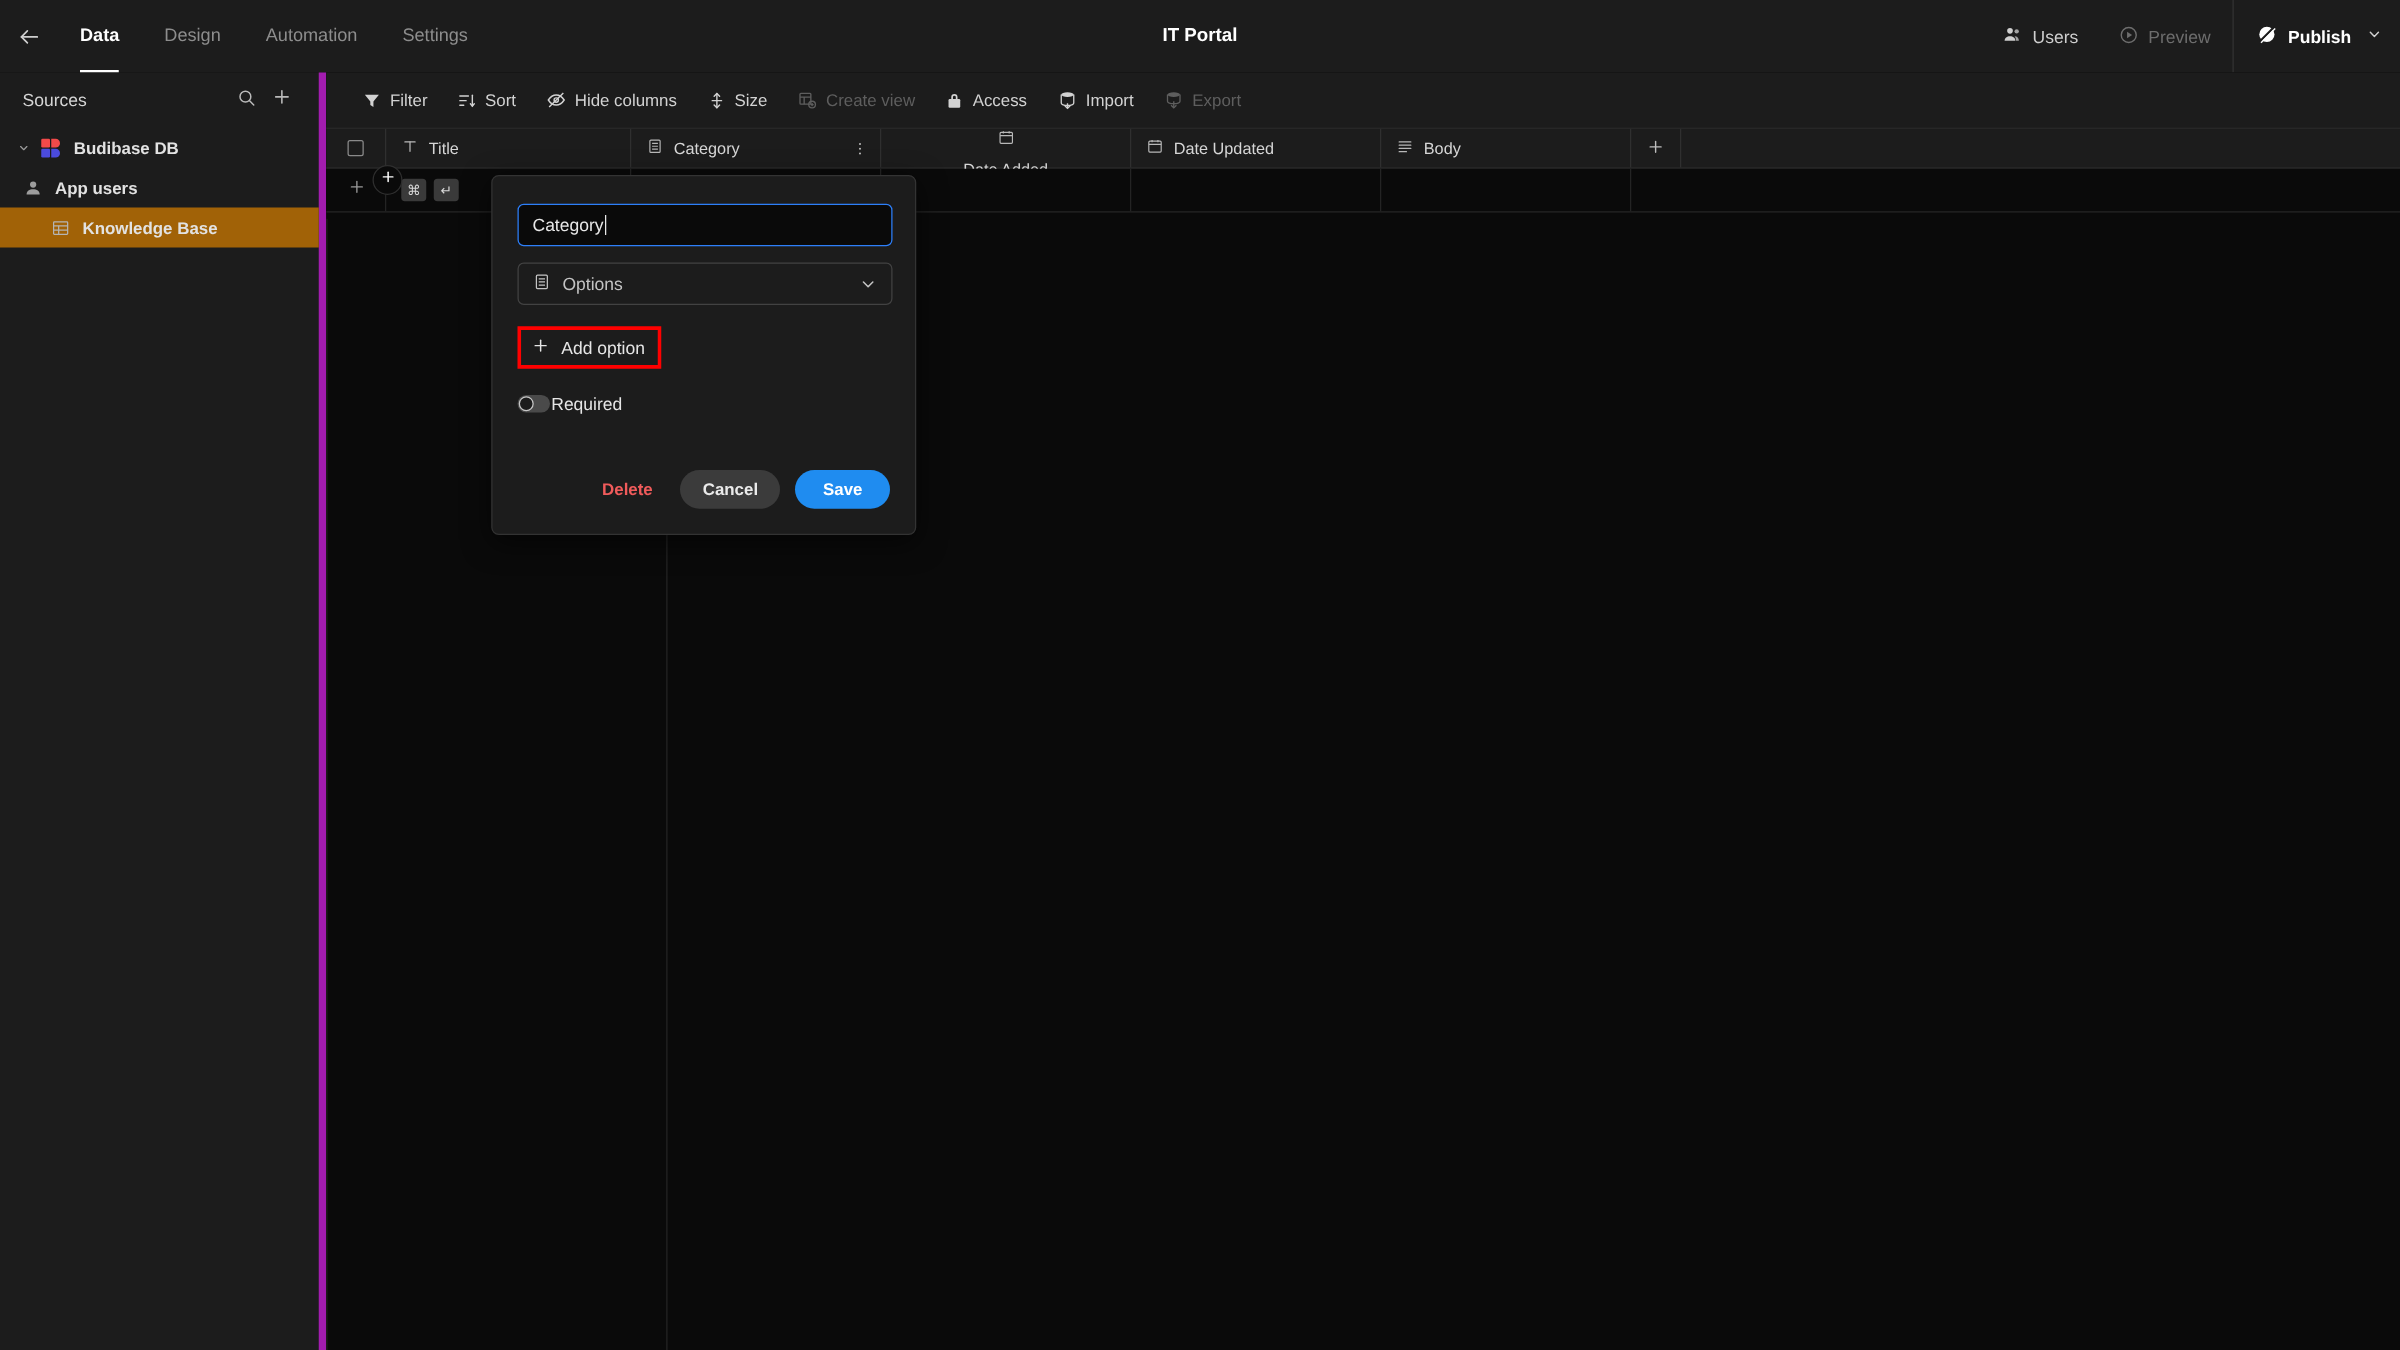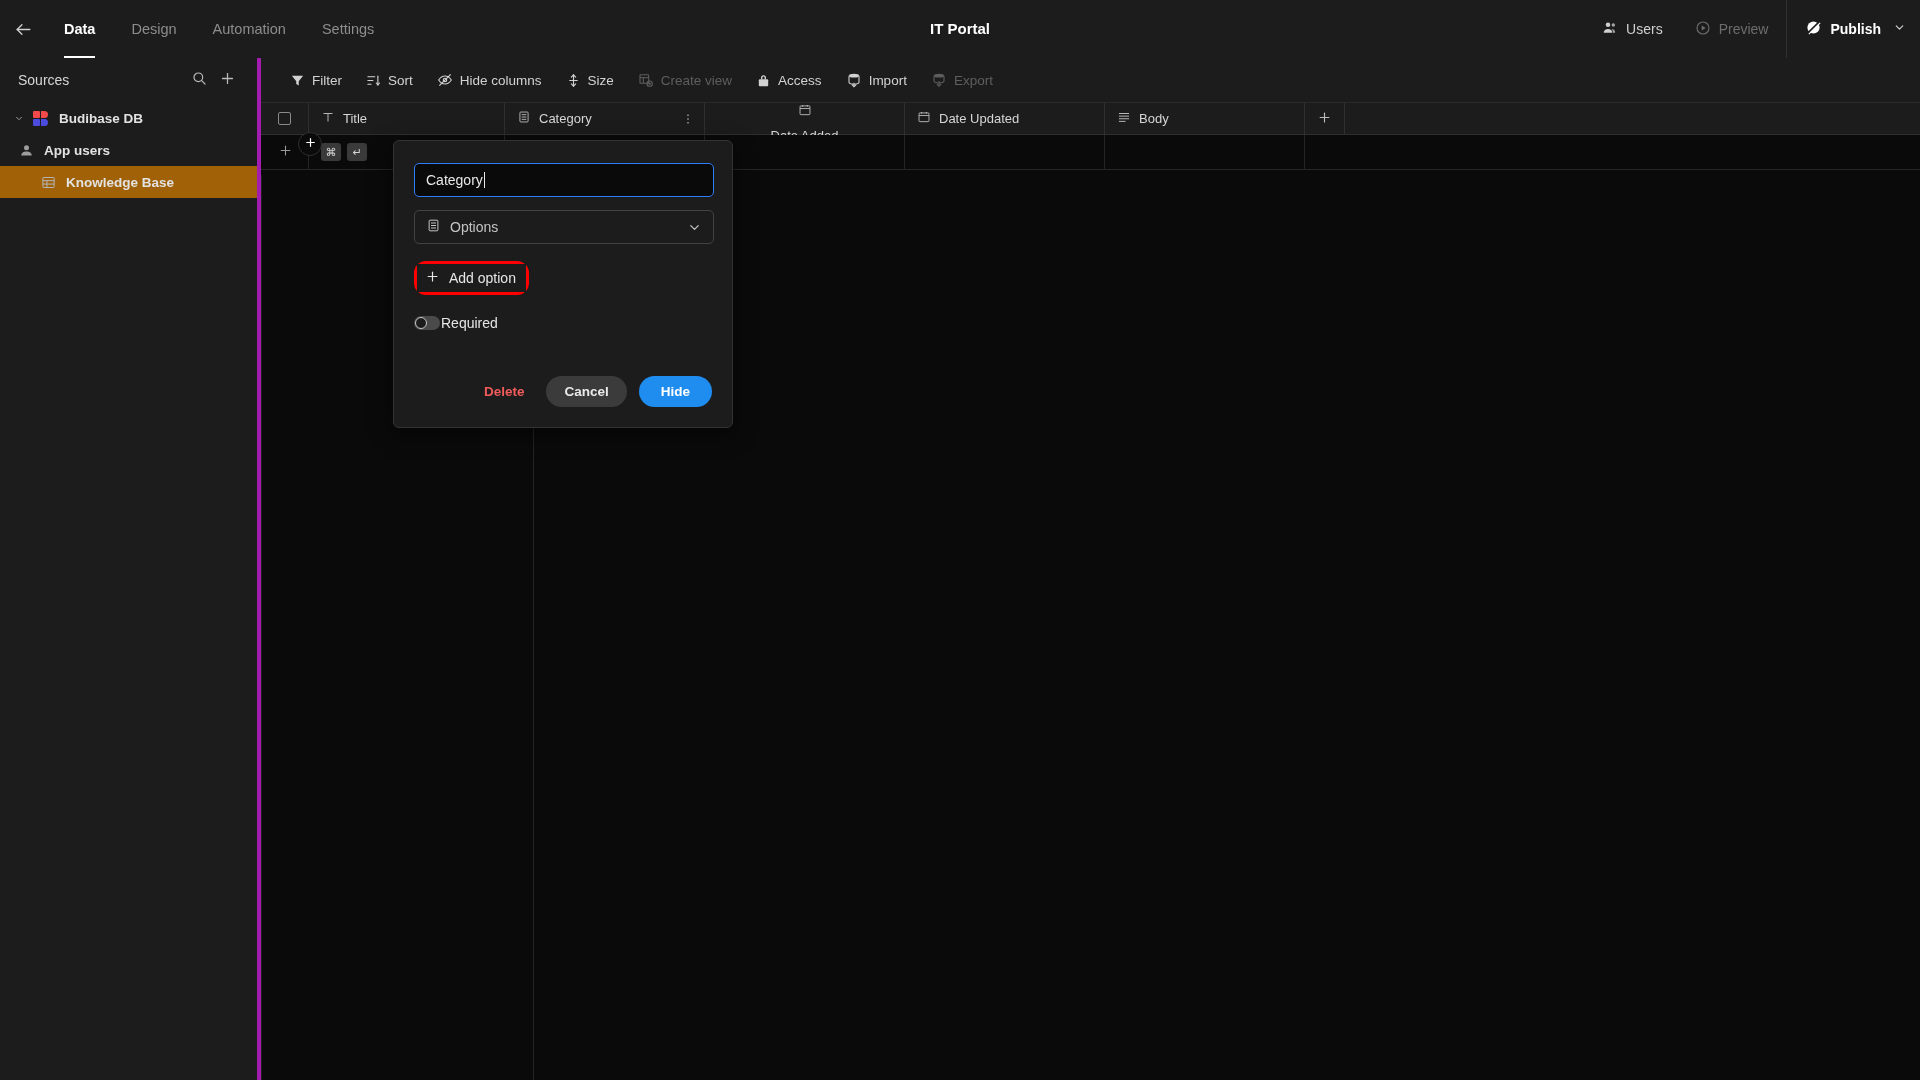--- a/index.html
+++ b/index.html
@@ -67,21 +67,21 @@
     margin: 0 2px;
   }
   .tb-item.publish { color: #ffffff; font-weight: 700; padding-right: 14px;}
   .chev-sm { margin-left: 4px; color:#cfcfcf; }
 
   
   .sidebar {
     position: absolute; left: 0; top: 58px;
     width: 261px; height: 1022px;
     background: #1c1c1c;
-    border-right: 4px solid #a21caf;
+    border-right: 6px solid #a21caf;
   }
   .sources-head {
     height: 44px; display: flex; align-items: center;
     padding: 0 16px 0 18px;
   }
   .sources-title { font-size: 14px; color: #d6d6d6; flex: 1; }
   .sources-act {
     width: 28px; height: 28px;
     display: flex; align-items: center; justify-content: center;
     color: #b9b9b9;
@@ -232,21 +232,21 @@
     padding: 0 11px;
     gap: 9px;
     font-size: 14px; color: #c4c4c4;
   }
   .field-select .sel-chev { margin-left:auto; color:#c4c4c4; line-height:0; }
 
   .add-option-wrap {
     margin-top: 17px;
     display: inline-flex;
     border: 3px solid #ff0000;
-    border-radius: 12px;
+    border-radius: 0;
     padding: 0;
   }
   .add-option {
     display: flex; align-items: center; gap: 9px;
     padding: 5px 10px 5px 8px;
     font-size: 14px; color: #e6e6e6;
     background: #1c1c1c;
   }
 
   .required-row {
@@ -634,15 +634,15 @@
   <div class="required-row">
     <div class="toggle">
         <span class="knob"></span>
       </div>
     <div class="required-label">Required</div>
   </div>
 
   <div class="pop-actions">
     <div class="btn-delete">Delete</div>
     <div class="btn-cancel">Cancel</div>
-    <div class="btn-save">Hide</div>
+    <div class="btn-save">Save</div>
   </div>
 </div>
 
 </body></html>

